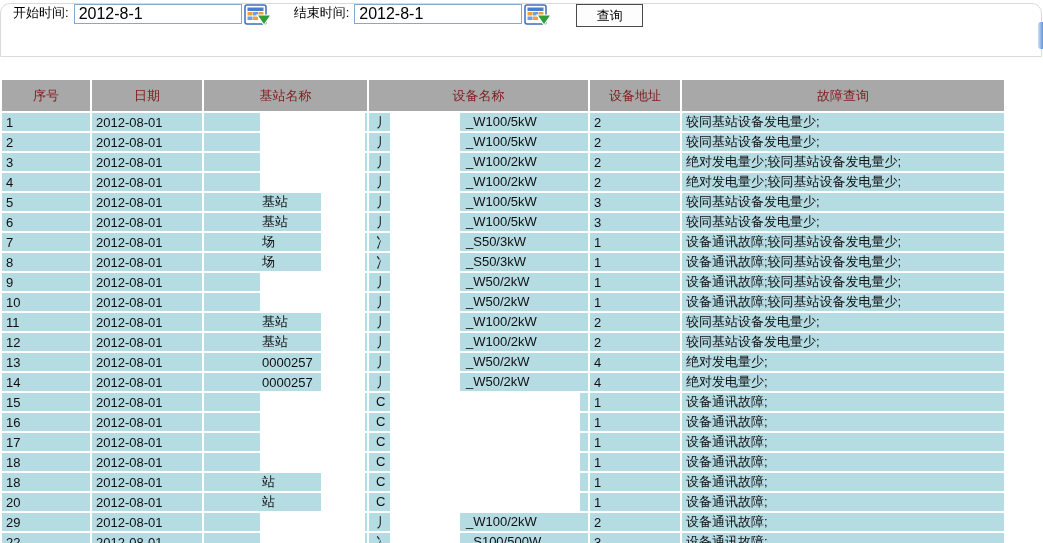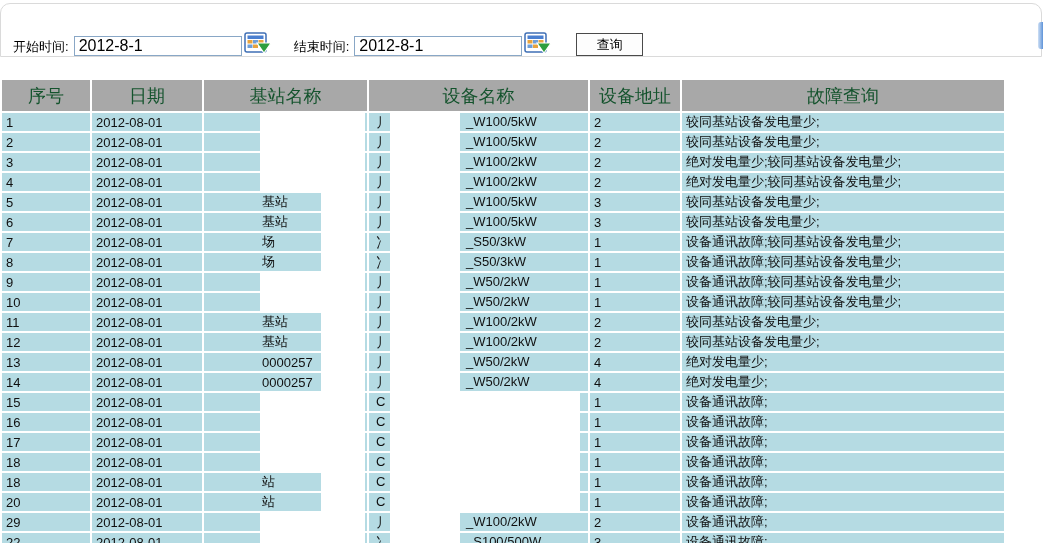--- a/index.html
+++ b/index.html
@@ -7,21 +7,21 @@
   body {
     width:1043px; height:543px; overflow:hidden; position:relative;
     background:#ffffff; font-family:"Liberation Sans","DejaVu Sans",sans-serif;
     color:#111;
   }
 
   
   .toolbar {
     position:absolute; left:0; top:3px; width:1042px; height:54px;
     background:#fff; border:1px solid #dadada; border-radius:10px 10px 0 0;
-    display:flex; align-items:flex-end; padding-left:12px;
+    display:flex; align-items:flex-start; padding-left:12px;
   }
   .field-label { font-size:13px; color:#000; white-space:nowrap; }
   .date-input {
     width:168px; height:20px; margin-left:5px;
     border:1px solid #89a7c6; font-size:16px; padding:1px 4px;
     font-family:"Liberation Sans","DejaVu Sans",sans-serif;
   }
   .cal-btn {
     width:28px; height:24px; border:none; background:transparent;
     padding:0; margin-left:2px; position:relative; cursor:pointer;
@@ -40,21 +40,21 @@
   }
 
   
   .report { position:absolute; left:0; top:78px; }
   table.report-table {
     border-collapse:separate; border-spacing:2px;
     background:#fff; table-layout:fixed;
   }
   .report-table th {
     background:#a8a8a8; height:31px; font-weight:normal;
-    font-size:18px; color:#14532d; text-align:center; padding:0;
+    font-size:13px; color:#7f1d1d; text-align:center; padding:0;
   }
   .report-table td {
     background:#b5dbe3; height:16px; font-size:13px; color:#101010;
     padding:0 0 0 4px; white-space:nowrap; overflow:hidden;
     position:relative; vertical-align:middle;
   }
   .col-num     { width:88px; }
   .col-date    { width:110px; }
   .col-station { width:163px; }
   .col-device  { width:219px; }

